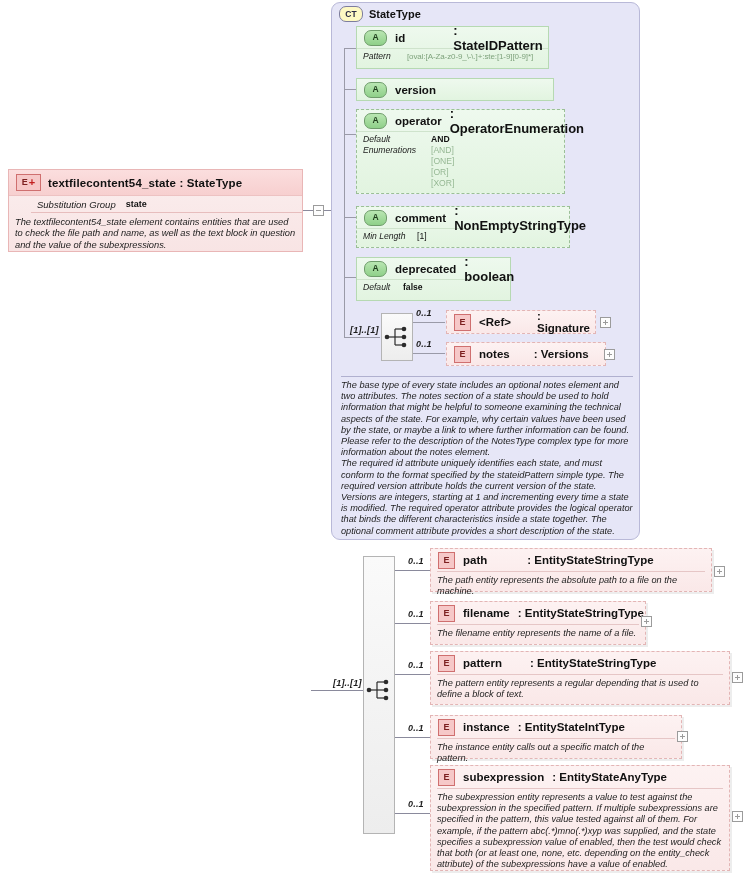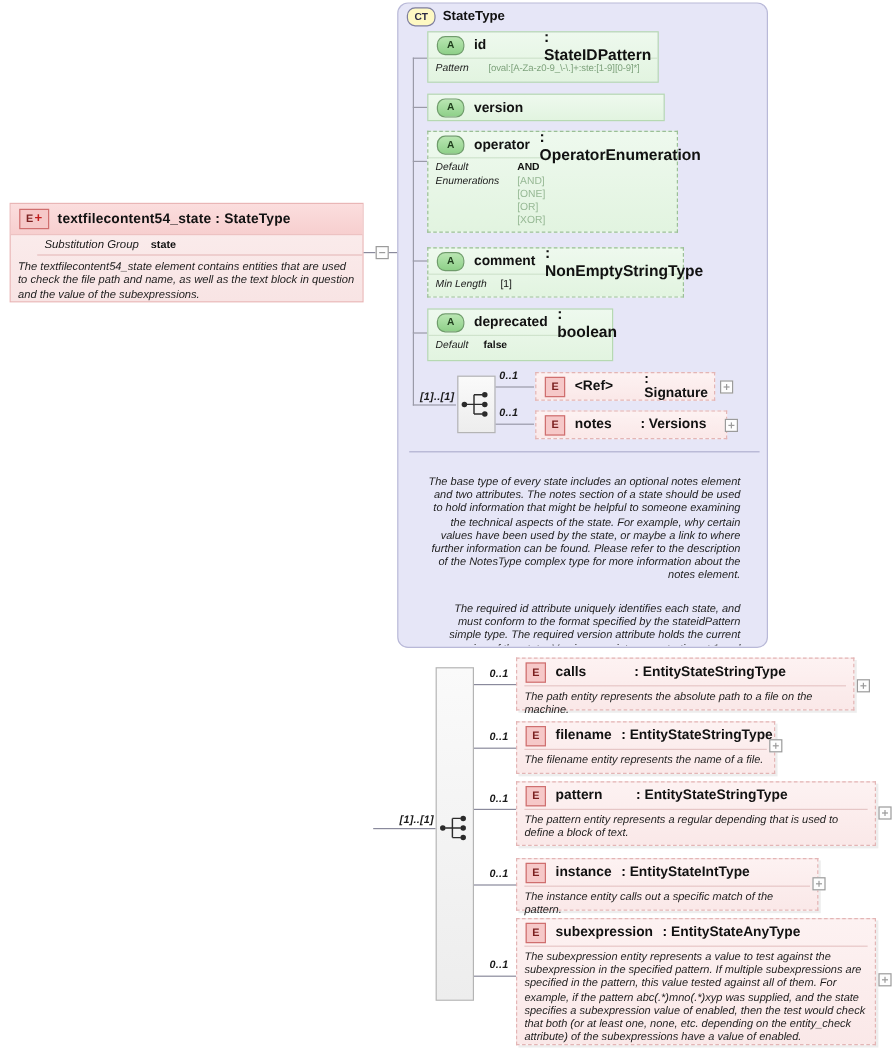--- a/index.html
+++ b/index.html
@@ -128,21 +128,21 @@
   }
   .seqIcon{position:absolute;width:26px;height:22px;}
 
   
   #ctDoc{
     left:341px;top:376px;width:292px;height:162px;
     border-top:1px solid #b0b0cf;
     font-size:9.2px;font-style:italic;color:#1d1d1d;line-height:11.2px;
     padding-top:3px;overflow:hidden;
   }
-  #ctDoc p{margin:16px;text-align:right;}
+  #ctDoc p{margin:0;}
 </style>
 </head>
 <body>
 
 <div class="abs" id="rootElem">
   <div class="hdr">
     <span class="eicon">
       <span>E</span>
         <span class="plusglyph">+</span>
     </span>
@@ -303,21 +303,21 @@
 
 <div class="card" style="left:408px;top:556px;">0..1</div>
 <div class="card" style="left:408px;top:609px;">0..1</div>
 <div class="card" style="left:408px;top:660px;">0..1</div>
 <div class="card" style="left:408px;top:723px;">0..1</div>
 <div class="card" style="left:408px;top:799px;">0..1</div>
 
 <div class="elBox shadow" style="left:430px;top:548px;width:282px;height:44px;">
   <div class="hdr">
     <span class="eicon small">E</span>
-    <span class="nm">calls</span>
+    <span class="nm">path</span>
     <span class="ty" style="margin-left:32px;"><span>:</span> <span>EntityStateStringType</span></span>
   </div>
   <div class="doc">The path entity represents the absolute path to a file on the machine.</div>
 </div>
 <div class="expander plus" style="left:714px;top:566px;"></div>
 
 <div class="elBox shadow" style="left:430px;top:601px;width:216px;height:44px;">
   <div class="hdr">
     <span class="eicon small">E</span>
     <span class="nm">filename</span>

